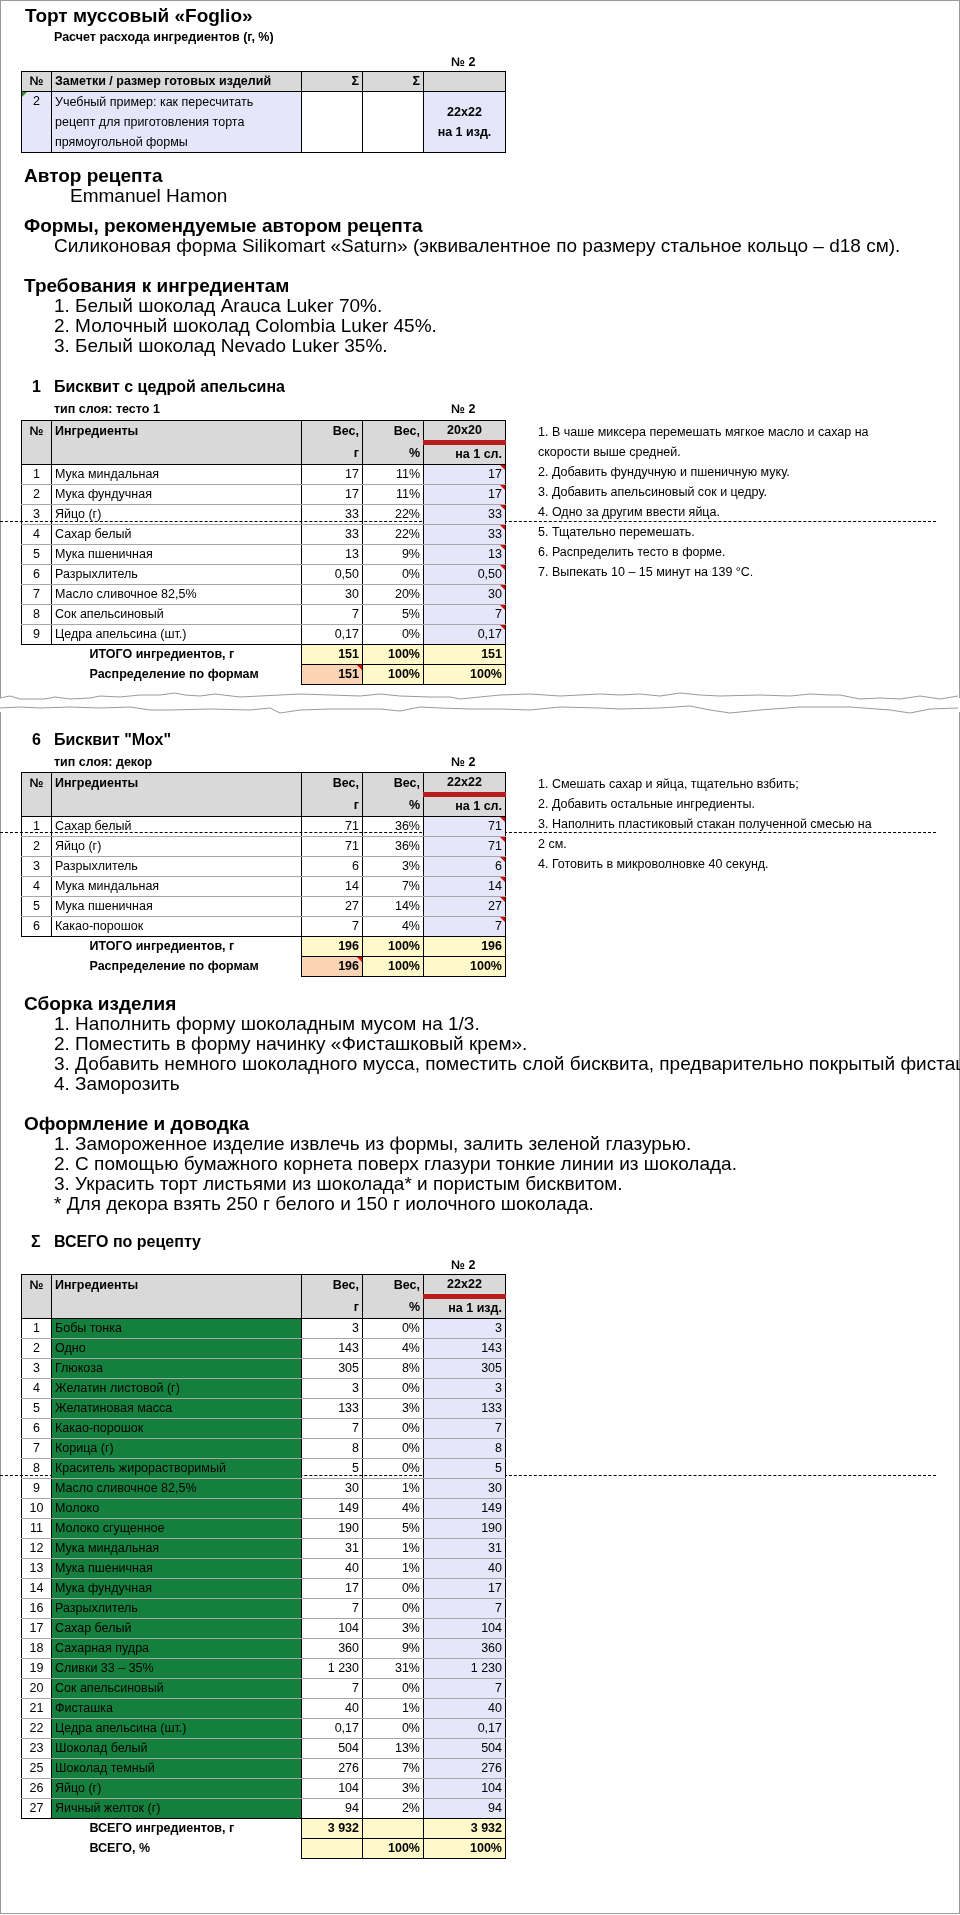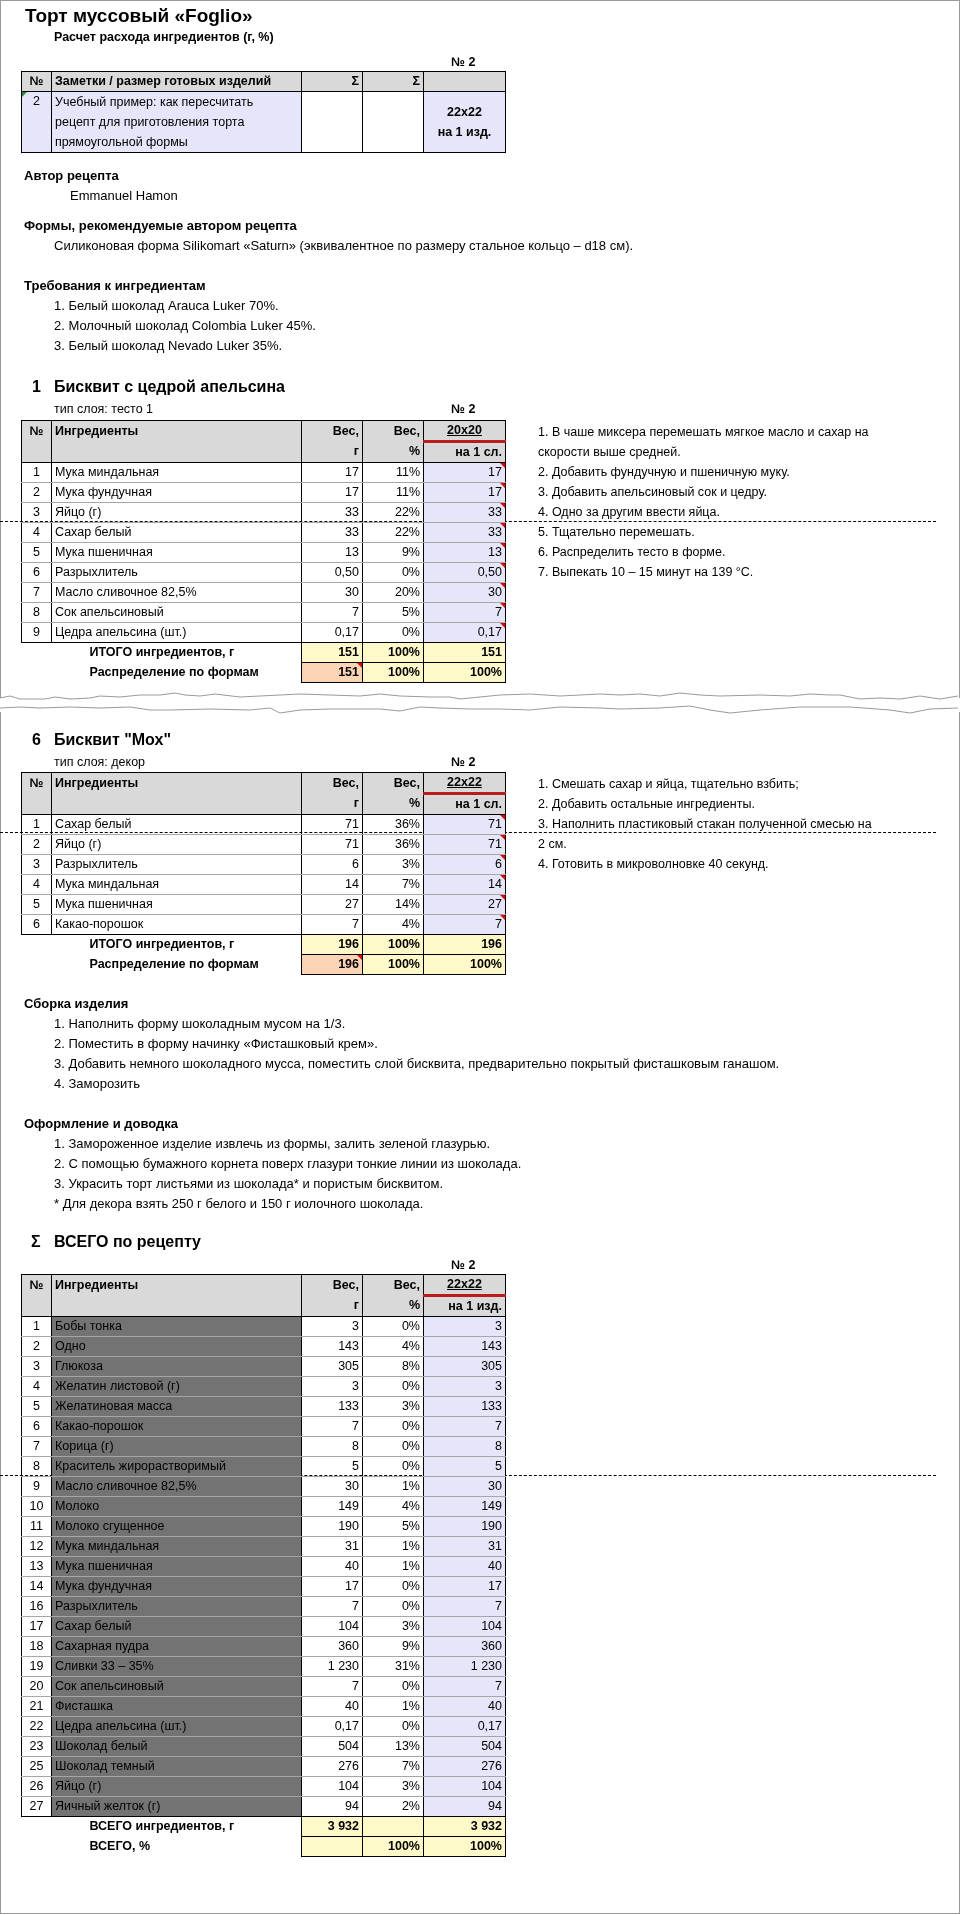--- a/index.html
+++ b/index.html
@@ -2,49 +2,49 @@
 <html><head>
 <meta charset="utf-8">
 <style>
   html, body { margin:0; padding:0; background:#fff; }
   body { width:960px; height:1915px; position:relative; overflow:hidden;
          font-family:"Liberation Sans", "DejaVu Sans", sans-serif; font-size:12.5px; color:#000; }
   .frame { position:absolute; left:0; top:0; width:958px; border-left:1px solid #9a9a9a; border-right:1px solid #9a9a9a; }
   .frame.top { top:0; height:697px; border-top:1px solid #9a9a9a; }
   .frame.bot { top:712px; height:1201px; border-bottom:1px solid #9a9a9a; }
   .tear { position:absolute; left:0; width:960px; height:14px; }
-  .abs { position:absolute; }
+  .abs { position:absolute;font-weight:bold; }
   .title { font-size:19px; font-weight:bold; }
   .h2 { font-size:16px; font-weight:bold; }
   .bold { font-weight:bold; }
   .line { position:absolute; white-space:nowrap; line-height:20px; }
   .pb { position:absolute; left:0; width:936px; border-top:1px dashed #000; height:0; }
 
   table.t { position:absolute; left:21px; border-collapse:collapse; table-layout:fixed; }
   table.t td { height:19px; padding:0 3px; line-height:19px; white-space:nowrap; overflow:hidden; position:relative;
                border-left:1px solid #000; border-right:1px solid #000; border-top:1px solid #a6a6a6; border-bottom:1px solid #a6a6a6; }
   table.t tr.hd td { background:#d9d9d9; font-weight:bold; border-top:1px solid #000; }
   table.t tr.hd2 td { background:#d9d9d9; font-weight:bold; border-top:none; border-bottom:1px solid #000; }
   table.t tr.hd td.noB { border-bottom:none; }
-  table.t tr.hd td.sub { border-bottom:3px solid #b91c1c;text-decoration:underline; }
+  table.t tr.hd td.sub { border-bottom:5px solid #b91c1c; }
   table.t tr.last td { border-bottom:1px solid #000; }
   .c { text-align:center; }
   .r { text-align:right; }
   .lav { background:#e6e6fa; }
-  .cream { background:#737373; }
+  .cream { background:#15803d; }
   .ylw { background:#fff9c9; }
   .peach { background:#fbd3b5; }
   table.t tr.sum td { border-left:none; border-right:none; border-top:none; border-bottom:none; font-weight:bold; }
   table.t tr.sum td.box { border:1px solid #000; border-top:1px solid #a6a6a6; }
   table.t tr.sum.first td.box { border-top:1px solid #000; }
   .tri::after { content:""; position:absolute; right:0; top:0; width:0; height:0;
                 border-top:5px solid #e00000; border-left:5px solid transparent; }
   .gtri::before { content:""; position:absolute; left:0; top:0; width:0; height:0;
                 border-top:5px solid #2e8b2e; border-right:5px solid transparent; }
-  .wm { font-size:13px; }
+  .wm { font-size:19px; }
 </style>
 </head>
 <body>
 
 <div class="frame top"></div>
 <div class="frame bot"></div>
 <svg class="tear" style="top:692px" viewBox="0 0 960 14" preserveAspectRatio="none">
   <polyline fill="none" stroke="#9a9a9a" stroke-width="1" points="0,6 10,4 20,7 45,7 55,5 70,7 90,6 100,4 120,5 140,3 160,3 175,1 185,3 200,4 215,2 240,5 260,4 300,2 330,3 360,4 380,2 400,4 430,5 450,5 460,7 480,5 500,3 530,2 560,4 600,2 620,3 640,2 660,4 680,1 700,3 720,4 760,3 790,4 810,2 830,3 840,3 860,7 880,6 900,7 920,4 940,7 958,4"></polyline>
 </svg>
 <svg class="tear" style="top:704px" viewBox="0 0 960 14" preserveAspectRatio="none">

